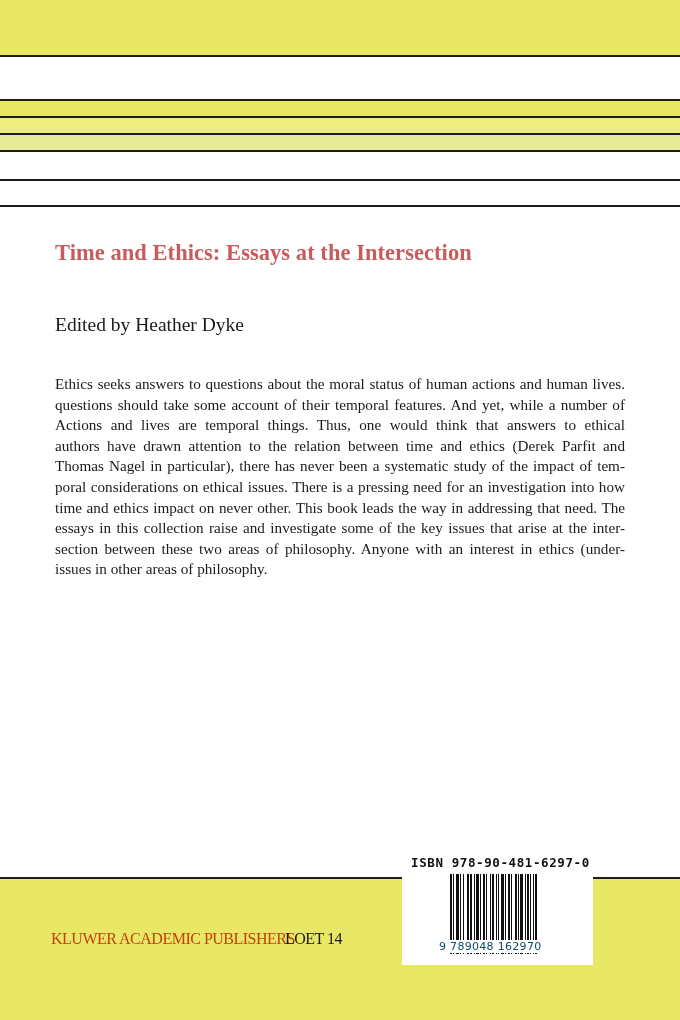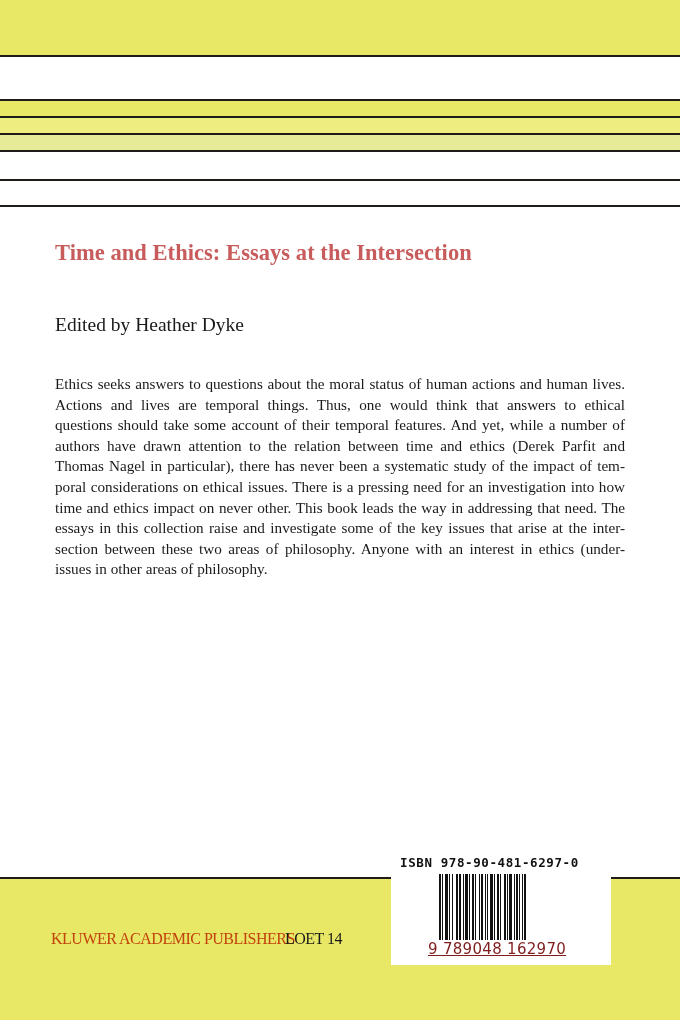--- a/index.html
+++ b/index.html
@@ -8,27 +8,27 @@
   .band { position:absolute; left:0; width:680px; }
   .line { position:absolute; left:0; width:680px; height:2px; background:#1e1b18; }
   .title { position:absolute; left:55px; top:240px; font-size:22.5px; color:#c85c5c; white-space:nowrap; letter-spacing:0.05px;font-weight:bold; }
   .editor { position:absolute; left:55px; top:314px; font-size:19.5px; color:#1a1a1a; white-space:nowrap; }
   .body-text { position:absolute; left:55px; top:374px; width:570px; font-size:15.2px; line-height:20.6px;
                text-align:justify; color:#1a1a1a; }
   .body-text span { display:block; text-align:justify; text-align-last:justify; height:20.6px; white-space:nowrap; }
   .body-text span.last { text-align-last:left; }
   .publisher { position:absolute; left:51px; top:930px; font-size:16px; letter-spacing:-0.5px; color:#c2410c; white-space:nowrap; }
   .series { position:absolute; left:285px; top:930px; font-size:16px; letter-spacing:-0.5px; color:#1a1a1a; white-space:nowrap; }
-  .isbn-box { position:absolute; left:391px; top:852px; width:220px; height:113px; background:#ffffff; }
+  .isbn-box { position:absolute; left:402px; top:852px; width:191px; height:113px; background:#ffffff; }
   .isbn-text { position:absolute; left:9px; top:3px; font-family:"DejaVu Sans Mono", "Liberation Mono", monospace;
                font-weight:bold; font-size:12.5px; letter-spacing:0.6px; color:#111; white-space:nowrap; }
   .barcode { position:absolute; left:48px; top:22px; width:106px; height:80px; display:flex; align-items:stretch; }
   .barcode i { display:block; height:100%; }
   .barcode-digits { position:absolute; left:36px; top:88px; font-family:"DejaVu Sans", "Liberation Sans", sans-serif;
-                    font-size:15px; color:#7f1d1d; background:#fff; padding:0 1px; white-space:nowrap; letter-spacing:0.3px;text-decoration:underline; }
+                    font-size:11px; color:#0c4a6e; background:#fff; padding:0 1px; white-space:nowrap; letter-spacing:0.3px; }
 </style>
 </head>
 <body>
 
 <div class="band" style="top:0;height:56px;background:#e8e866;"></div>
 <div class="line" style="top:55px;"></div>
 <div class="line" style="top:99px;"></div>
 <div class="band" style="top:101px;height:15px;background:#e8e866;"></div>
 <div class="line" style="top:116px;"></div>
 <div class="band" style="top:118px;height:15px;background:#eeed80;"></div>
@@ -36,22 +36,22 @@
 <div class="band" style="top:135px;height:15px;background:#e6eb98;"></div>
 <div class="line" style="top:150px;"></div>
 <div class="line" style="top:179px;"></div>
 <div class="line" style="top:205px;"></div>
 
 <div class="title">Time and Ethics: Essays at the Intersection</div>
 <div class="editor">Edited by Heather Dyke</div>
 
 <div class="body-text">
   <span>Ethics seeks answers to questions about the moral status of human actions and human lives.</span>
+  <span>questions should take some account of their temporal features. And yet, while a number of</span>
   <span>Actions and lives are temporal things. Thus, one would think that answers to ethical</span>
-  <span>questions should take some account of their temporal features. And yet, while a number of</span>
   <span>authors have drawn attention to the relation between time and ethics (Derek Parfit and</span>
   <span>Thomas Nagel in particular), there has never been a systematic study of the impact of tem-</span>
   <span>poral considerations on ethical issues. There is a pressing need for an investigation into how</span>
   <span>time and ethics impact on never other. This book leads the way in addressing that need. The</span>
   <span>essays in this collection raise and investigate some of the key issues that arise at the inter-</span>
   <span>section between these two areas of philosophy. Anyone with an interest in ethics (under-</span>
   <span class="last">issues in other areas of philosophy.</span>
 </div>
 
 <div class="line" style="top:877px;"></div>

